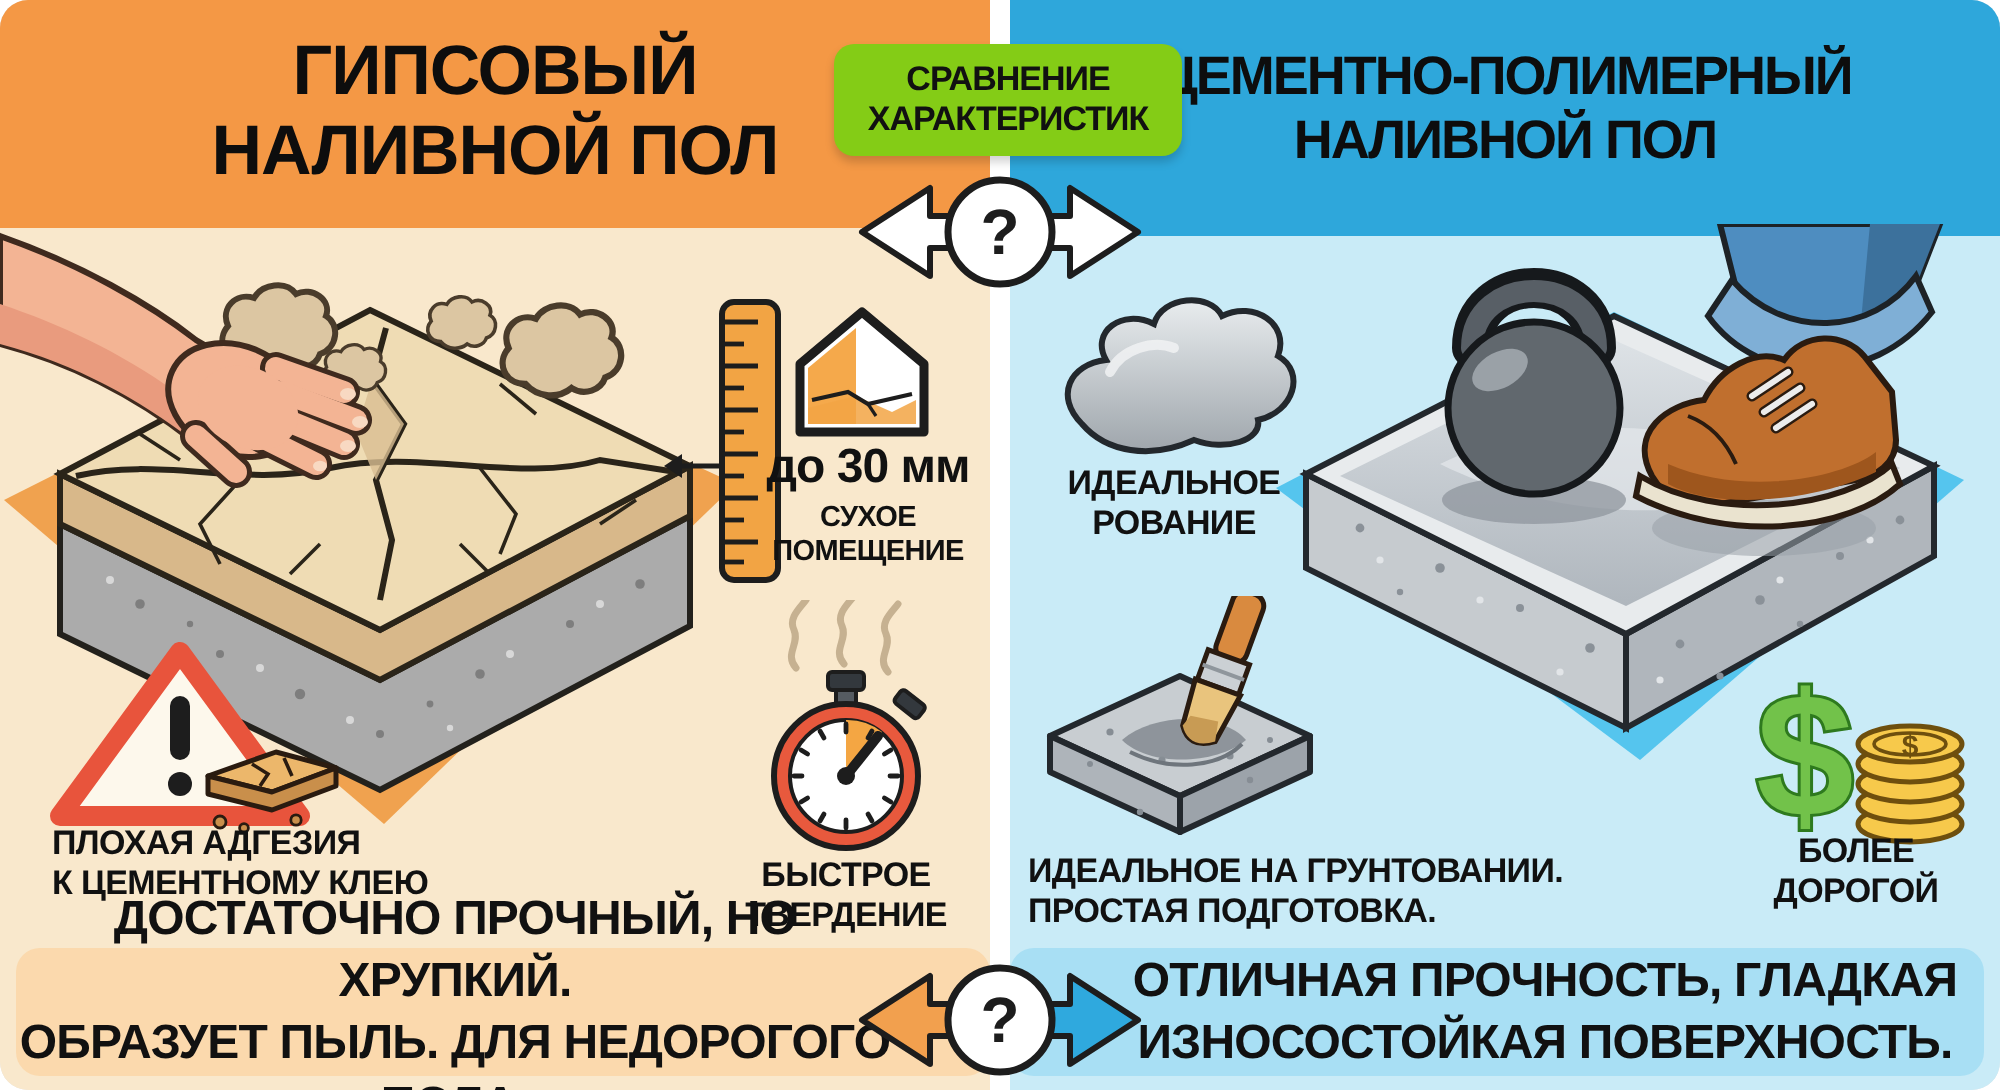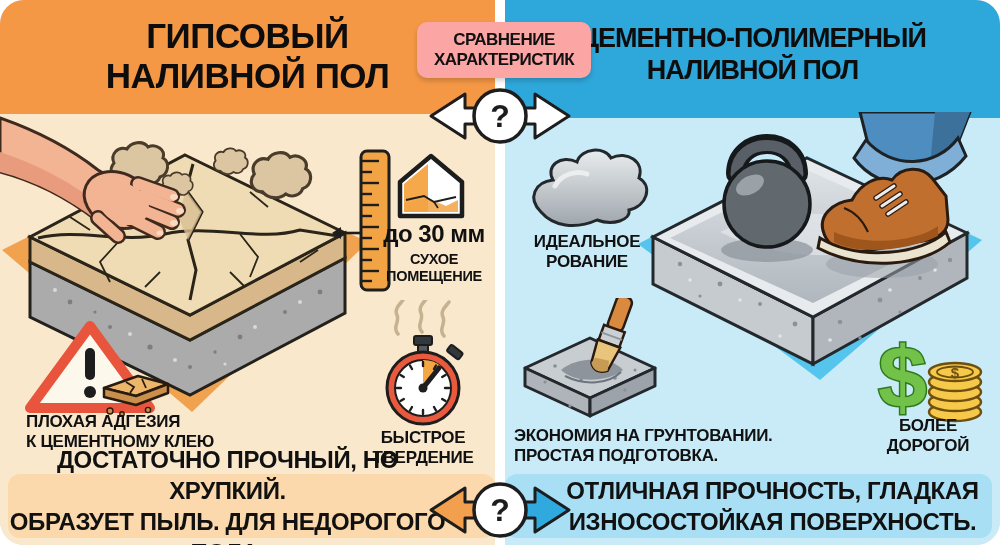--- a/index.html
+++ b/index.html
@@ -1,34 +1,34 @@
 <!DOCTYPE html>
 <html><head>
 <meta charset="utf-8">
 <style>
   html,body{margin:0;padding:0;background:#ffffff;}
   .poster{
     position:relative;width:1000px;height:545px;overflow:hidden;
-    border-radius:24px;font-family:"Liberation Sans","DejaVu Sans",sans-serif;
+    border-radius:14px;font-family:"Liberation Sans","DejaVu Sans",sans-serif;
     color:#111;box-shadow:0 0 0 1px #e3e3e3 inset;background:#fff;
   }
   .abs{position:absolute;}
   
   .hdr-left {left:0;top:0;width:495px;height:114px;background:#F49845;}
   .hdr-right{left:505px;top:0;width:495px;height:118px;background:#2EA7DB;}
   .body-left {left:0;top:114px;width:495px;height:431px;background:#F9E8CC;}
   .body-right{left:505px;top:118px;width:495px;height:427px;background:#C9EBF7;}
   .divider{left:495px;top:0;width:10px;height:545px;background:#ffffff;z-index:4;}
   
   .title{width:100%;text-align:center;font-weight:bold;color:#0d0d0d;z-index:2;}
   .title-left{left:0;top:16px;width:495px;font-size:35px;line-height:1.14;letter-spacing:-0.5px;}
   .title-right{left:505px;top:22px;width:495px;font-size:27px;line-height:1.2;letter-spacing:-1px;}
   
   .badge{
-    left:417px;top:22px;width:166px;background:#fca5a5;border-radius:10px;z-index:6;
+    left:417px;top:22px;width:166px;background:#84cc16;border-radius:10px;z-index:6;
     text-align:center;font-weight:bold;font-size:17px;line-height:1.18;padding:8px 4px;
     box-shadow:0 3px 5px rgba(0,0,0,.18);letter-spacing:-0.5px;
   }
   .cmp-top{left:425px;top:87px;z-index:6;}
   .cmp-bottom{left:425px;top:481px;z-index:6;}
   
   .cap{font-weight:bold;z-index:3;letter-spacing:-0.3px;line-height:1.18;}
   .cap-center{text-align:center;}
   .cap-big{font-size:24px;letter-spacing:-0.5px;}
   .cap-mid{font-size:17px;}
@@ -362,21 +362,21 @@
     <g transform="rotate(20 96 40)">
       <rect x="88" y="-4" width="16" height="36" rx="6" fill="#D98A3F" stroke="#2A1B10" stroke-width="2.5"></rect>
       <rect x="85" y="30" width="22" height="16" fill="#CBD0D4" stroke="#2A1B10" stroke-width="2.5"></rect>
       <line x1="85" y1="38" x2="107" y2="38" stroke="#8F969C" stroke-width="2"></line>
       <path d="M84,46 L108,46 L104,72 C96,78 90,76 86,70 Z" fill="#E9C47D" stroke="#2A1B10" stroke-width="2.5"></path>
       <path d="M88,64 L102,62 L104,72 C96,78 90,76 86,70 Z" fill="#C89B54"></path>
     </g>
   </svg>
 
   <div class="abs cap cap-mid" style="left:514px;top:426px;width:310px;">
-    <div>ЭКОНОМИЯ НА ГРУНТОВАНИИ.</div>
+    <div>ИДЕАЛЬНОЕ НА ГРУНТОВАНИИ.</div>
     <div>ПРОСТАЯ ПОДГОТОВКА.</div>
   </div>
 
   <svg class="abs" style="left:872px;top:328px;" width="112" height="96" viewBox="0 0 112 96">
     <text x="6" y="80" font-size="88" font-weight="bold" fill="#72C24A" stroke="#2E7A1E" stroke-width="3" style="paint-order:stroke;">$</text>
     <g>
       <ellipse cx="83" cy="84" rx="26" ry="9" fill="#F7C94B" stroke="#6E4F0E" stroke-width="2.5"></ellipse>
       <ellipse cx="83" cy="74" rx="26" ry="9" fill="#F7C94B" stroke="#6E4F0E" stroke-width="2.5"></ellipse>
       <ellipse cx="83" cy="64" rx="26" ry="9" fill="#F7C94B" stroke="#6E4F0E" stroke-width="2.5"></ellipse>
       <ellipse cx="83" cy="54" rx="26" ry="9" fill="#F7C94B" stroke="#6E4F0E" stroke-width="2.5"></ellipse>

